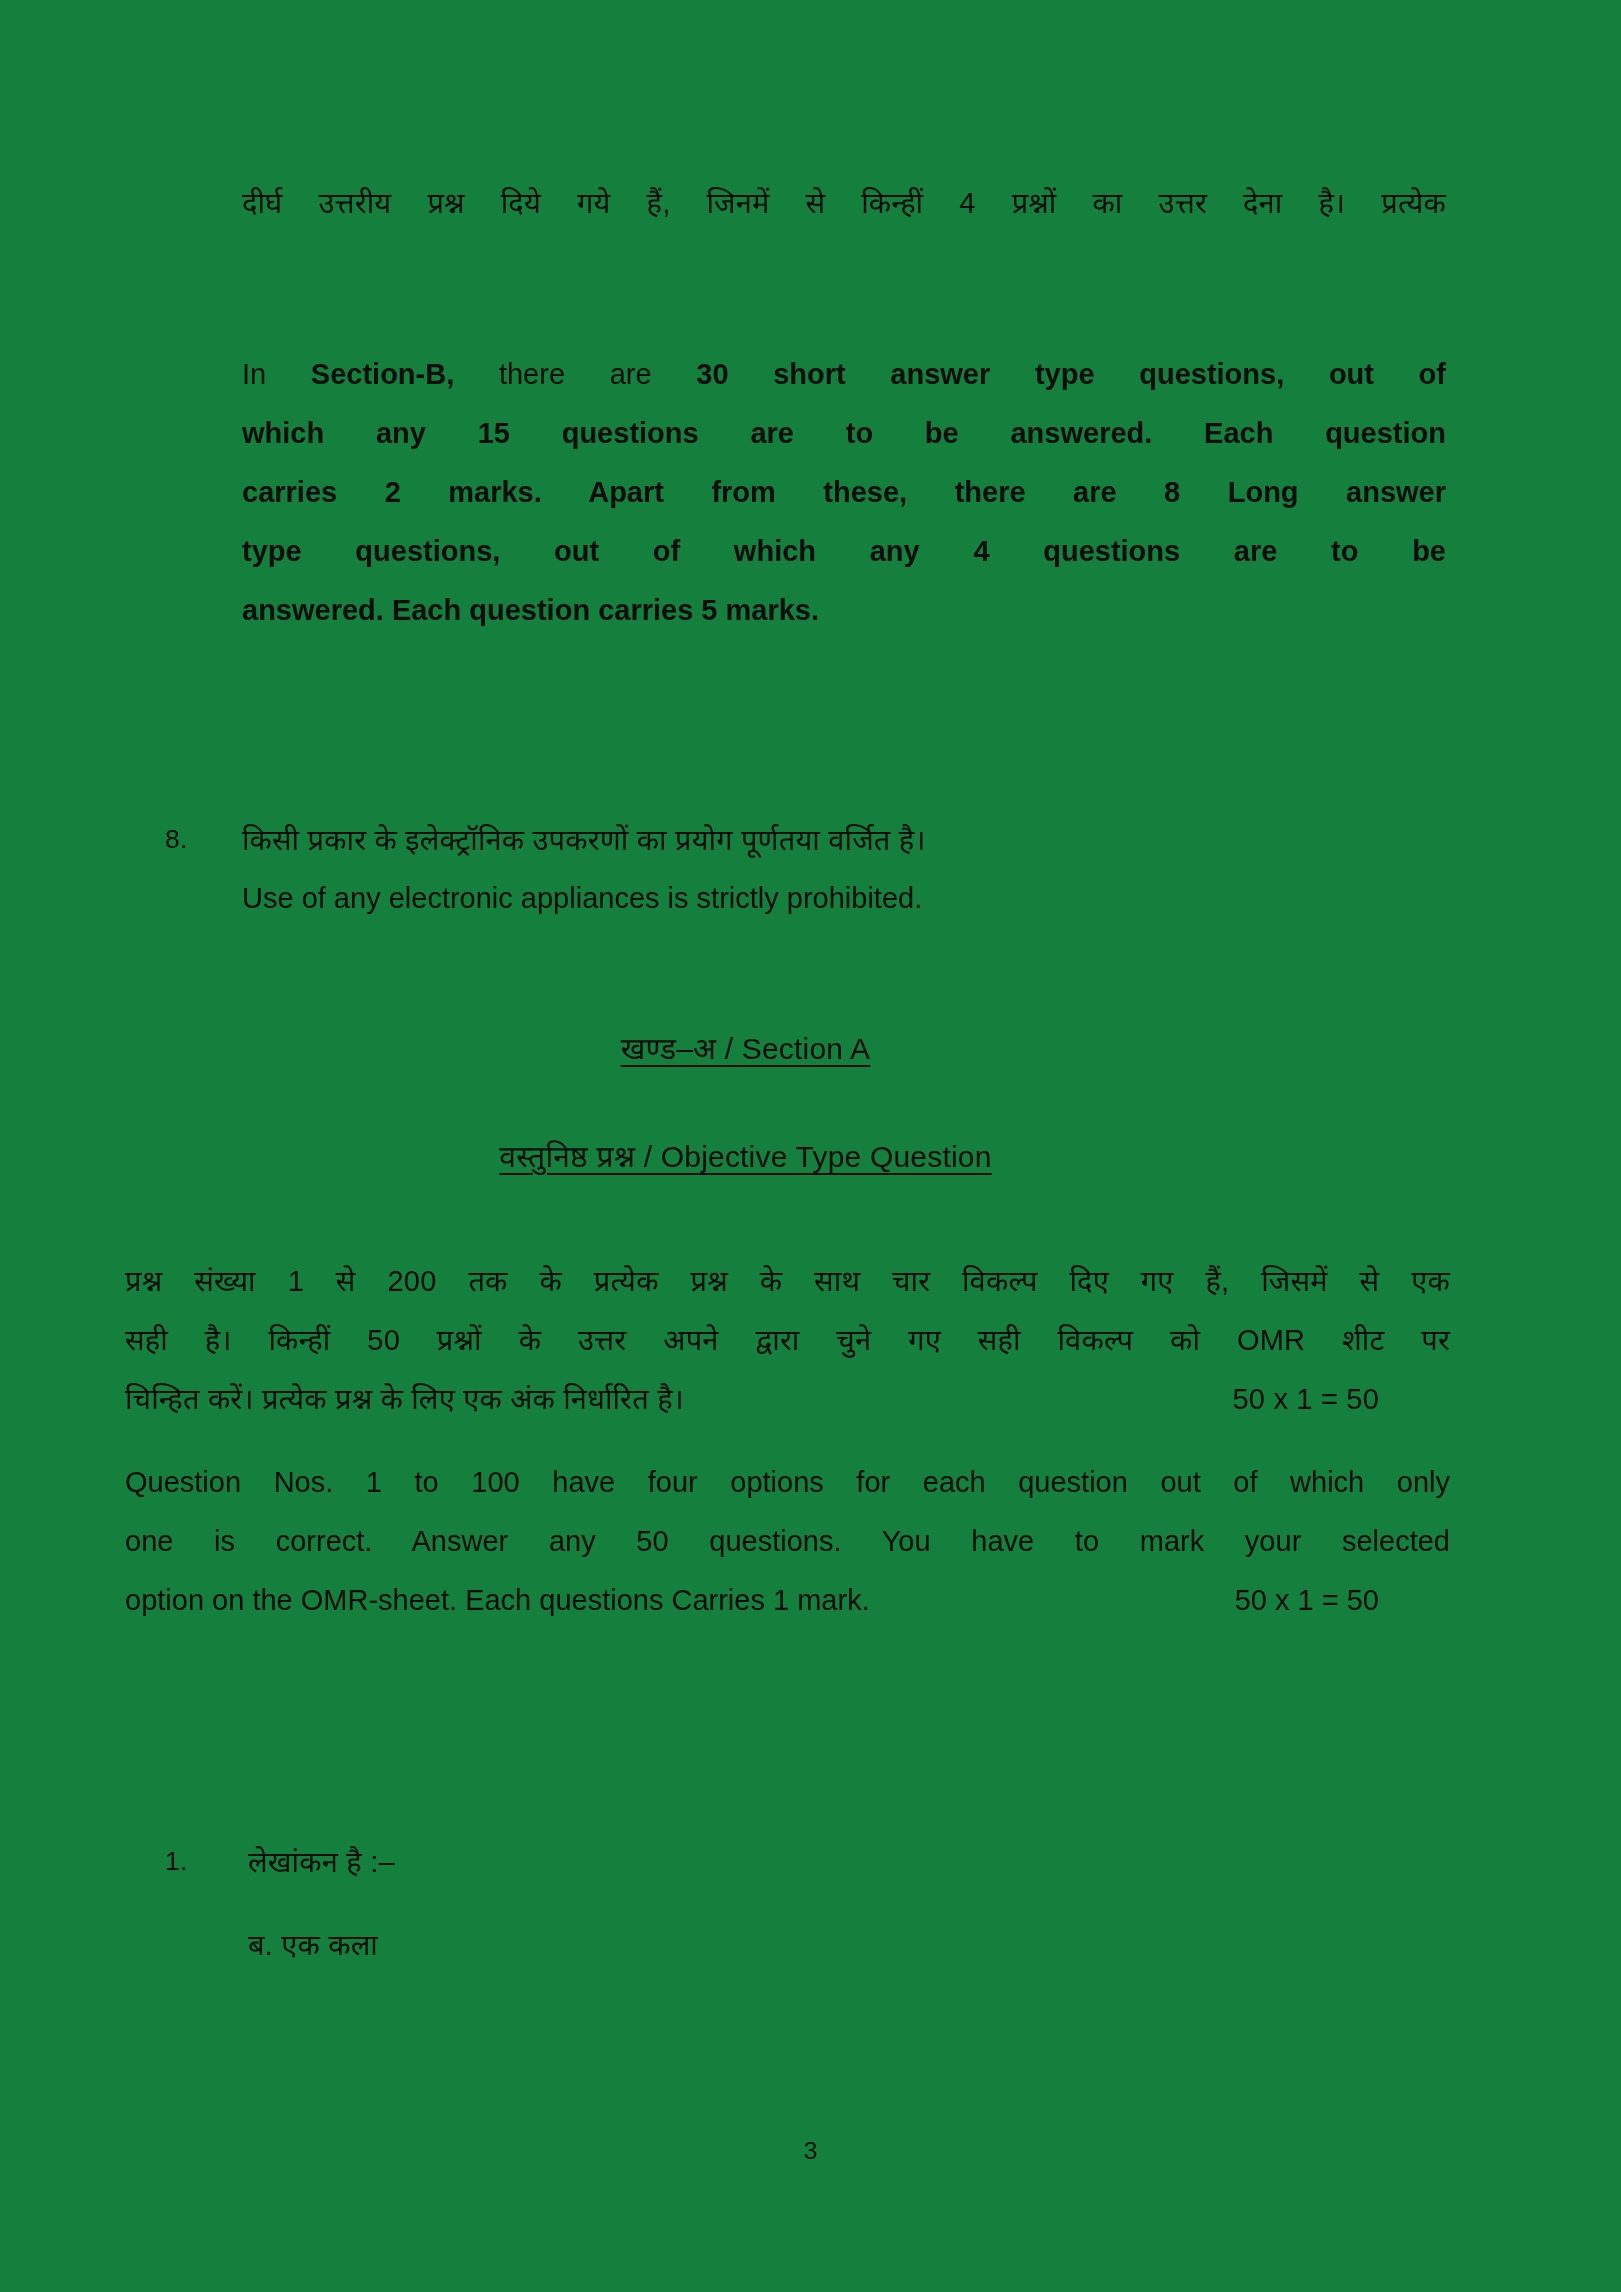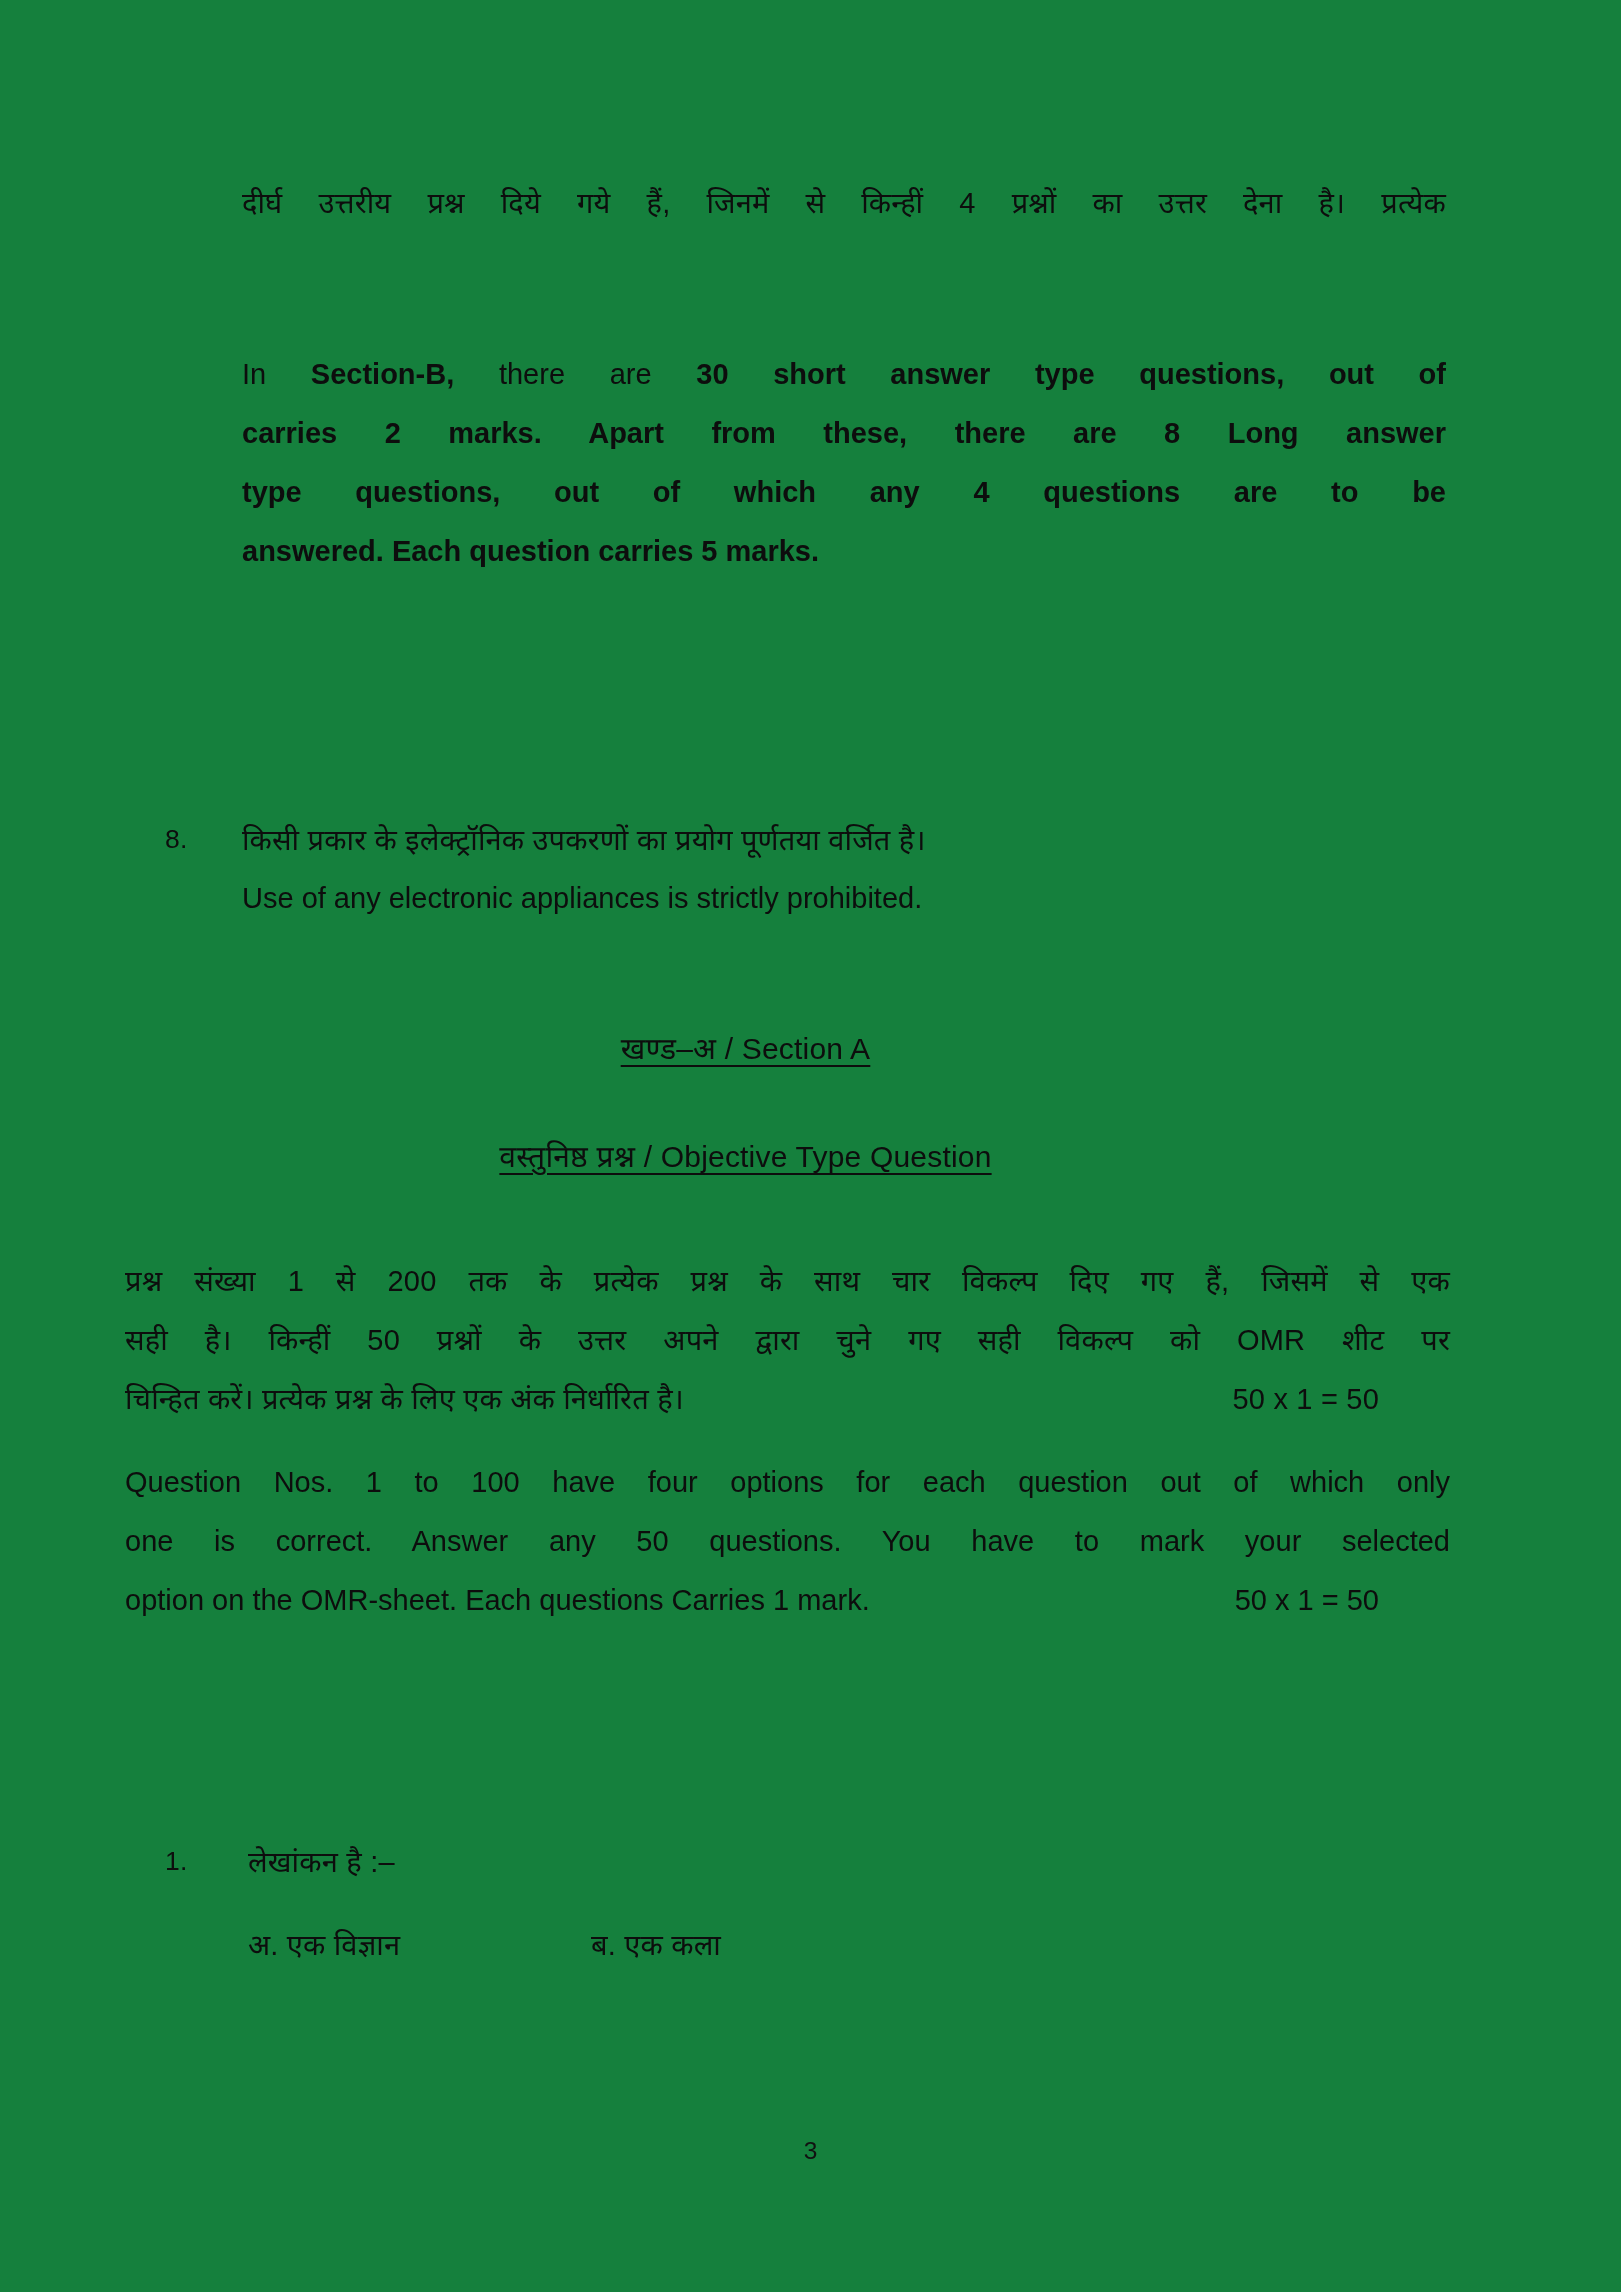--- a/index.html
+++ b/index.html
@@ -178,20 +178,21 @@
 <body>
 
 <div class="page">
 
   <div class="body-col hindi justify" id="intro-hindi">
     <div class="l1">दीर्घ उत्तरीय प्रश्न दिये गये हैं, जिनमें से किन्हीं 4 प्रश्नों का उत्तर देना है। प्रत्येक</div>
   </div>
 
   <div class="body-col eng" id="section-b-note">
     <div class="ln j"><span>In </span><b>Section-B,</b><span> there are </span><b>30 short answer type questions, out of</b></div>
+    <div class="ln j"><b>which any 15 questions are to be answered. Each question</b></div>
     <div class="ln j"><b>carries 2 marks. Apart from these, there are 8 Long answer</b></div>
     <div class="ln j"><b>type questions, out of which any 4 questions are to be</b></div>
     <div class="ln last"><b>answered. Each question carries 5 marks.</b></div>
   </div>
 
   <div class="hindi" id="item8" style="position:absolute;">
     <span class="num">8.</span>
     <div class="txt">किसी प्रकार के इलेक्ट्रॉनिक उपकरणों का प्रयोग पूर्णतया वर्जित है।</div>
   </div>
 
@@ -222,20 +223,19 @@
       <span class="marks">50 x 1 = 50</span>
     </div>
   </div>
 
   <div class="hindi" id="q1" style="position:absolute;">
     <span class="num">1.</span>
     <div class="stem">लेखांकन है :–</div>
   </div>
 
   <div class="hindi" id="q1-opts" style="position:absolute;">
-    <span class="opt-a">अ. एक विज्ञान</span>
     <span class="opt-b">ब. एक कला</span>
   </div>
 
   <div id="page-number">3</div>
 
 </div>
 
 
 </body></html>

